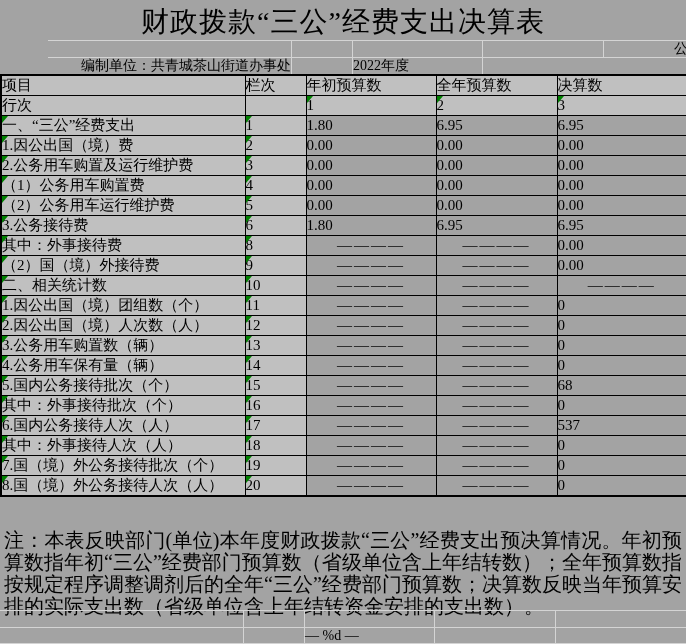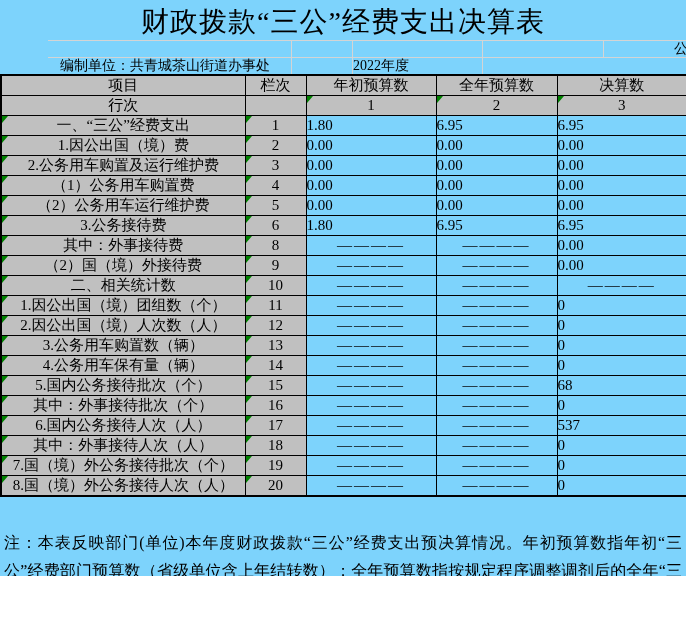--- a/index.html
+++ b/index.html
@@ -1,60 +1,60 @@
 <!DOCTYPE html>
 <html><head>
 <meta charset="utf-8">
 <style>
   html,body{margin:0;padding:0;background:#fff;}
   .screen{
-    position:relative;width:686px;height:576px;background:#7dd3fc;
+    position:relative;width:686px;height:644px;background:#a3a3a3;
     font-family:"Liberation Serif","DejaVu Serif",serif;color:#000;overflow:hidden;text-decoration:underline;
   }
   
   .title{
     position:absolute;top:0;left:0;width:686px;height:40px;line-height:44px;
     text-align:center;font-size:28px;letter-spacing:1px;white-space:nowrap;
   }
   
   .info{position:absolute;top:40px;left:16px;width:686px;border-top:1px solid #d4d4d4;margin-left:32px;}
   .info-row{display:flex;height:17px;box-sizing:border-box;}
   .info-row.first{border-bottom:1px solid #d4d4d4;}
   .info-cell{box-sizing:border-box;height:100%;border-right:1px solid #d4d4d4;
     font-size:14px;line-height:16px;overflow:visible;white-space:nowrap;}
   .info-cell:last-child{border-right:none;}
   .w-a{width:244px}.w-b{width:61px}.w-c{width:130px}.w-d{width:121px}.w-e{width:130px}
-  .t-left{text-align:left;padding-left:12px}
+  .t-left{text-align:right;padding-left:12px}
   .t-center{text-align:left}
   .t-right{text-align:right;padding-right:4px}
   
   table.main{
     position:absolute;top:74px;left:0;width:686px;border-collapse:collapse;
     table-layout:fixed;border:2px solid #000;
   }
   table.main td{
     border:1px solid #000;box-sizing:border-box;padding:0;height:19px;
     font-size:15px;line-height:19px;overflow:hidden;white-space:nowrap;position:relative;
   }
   tr.hrow td{height:20px;}
   td.gray{background:#c0c0c0;}
   td.c-b,td.c-c{border-left-width:2px;}
-  td.lbl{text-align:center;}
-  td.ctr{text-align:center;}
+  td.lbl{text-align:left;}
+  td.ctr{}
   td.val{text-align:left;padding-right:5px;}
   td.dashcell{text-align:center;letter-spacing:2px;}
   .ind0{padding-left:3px}.ind1{padding-left:14px}.ind2{padding-left:27px}.ind3{padding-left:57px}
   .tri{
     position:absolute;top:0;left:0;width:0;height:0;
     border-top:7px solid #008000;border-right:6px solid transparent;
   }
   
   .note{
     position:absolute;top:529px;left:0;width:678px;padding:0 4px;
-    font-size:16px;line-height:28px;text-align:justify;
+    font-size:20px;line-height:22px;text-align:justify;
   }
   
   .bottom{position:absolute;top:610px;left:0;width:686px;}
   .b-row{display:flex;height:17px;box-sizing:border-box;border-top:1px solid #d4d4d4;}
   .b-row.last{border-bottom:1px solid #d4d4d4;}
   .b-cell{box-sizing:border-box;height:100%;border-right:1px solid #d4d4d4;
     font-size:14px;line-height:15px;}
   .b-cell:last-child{border-right:none;}
 </style>
 </head>

